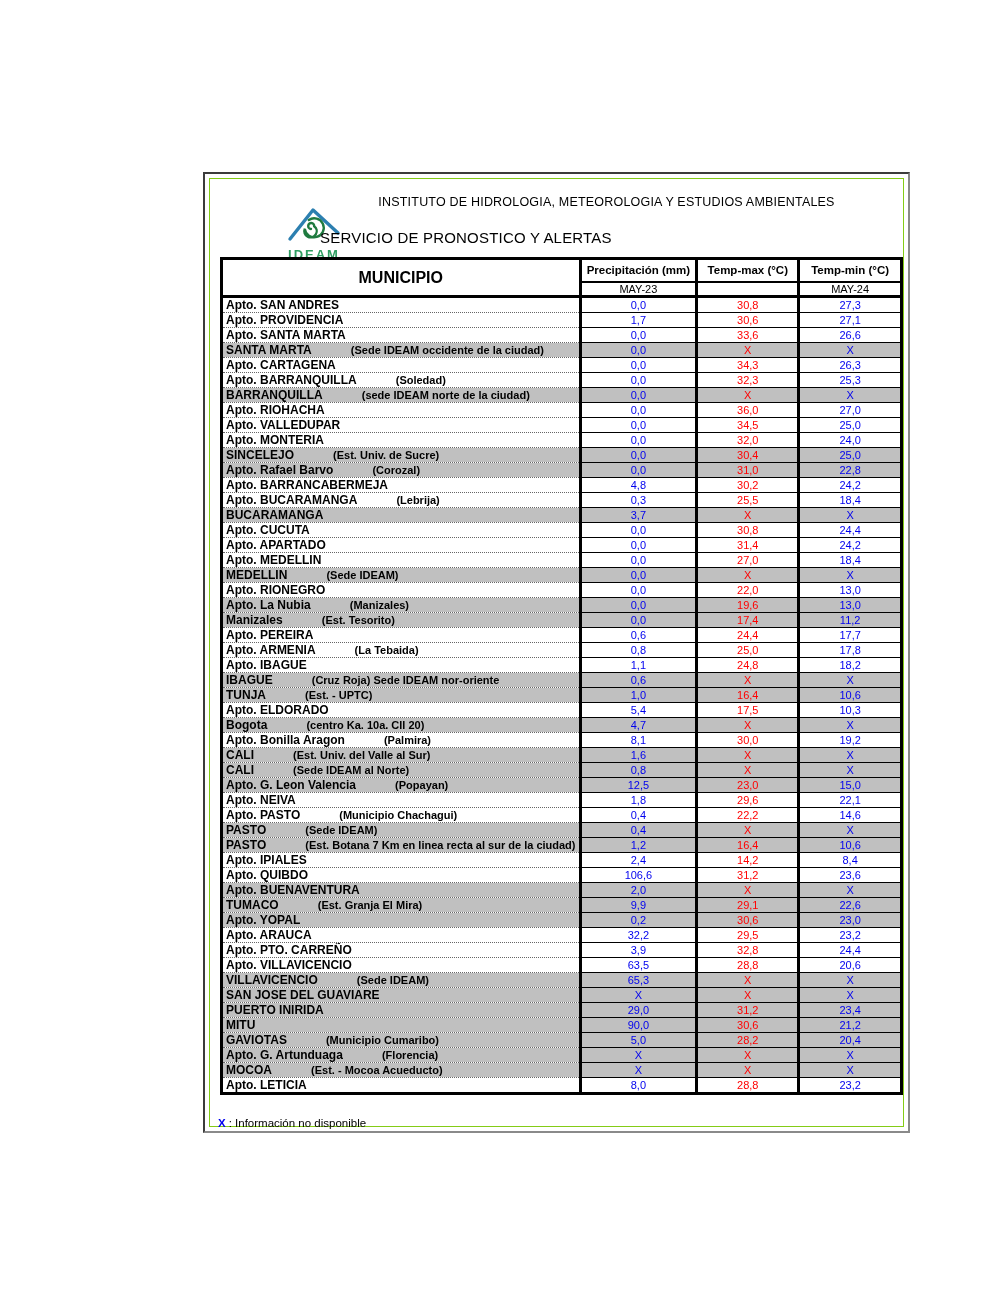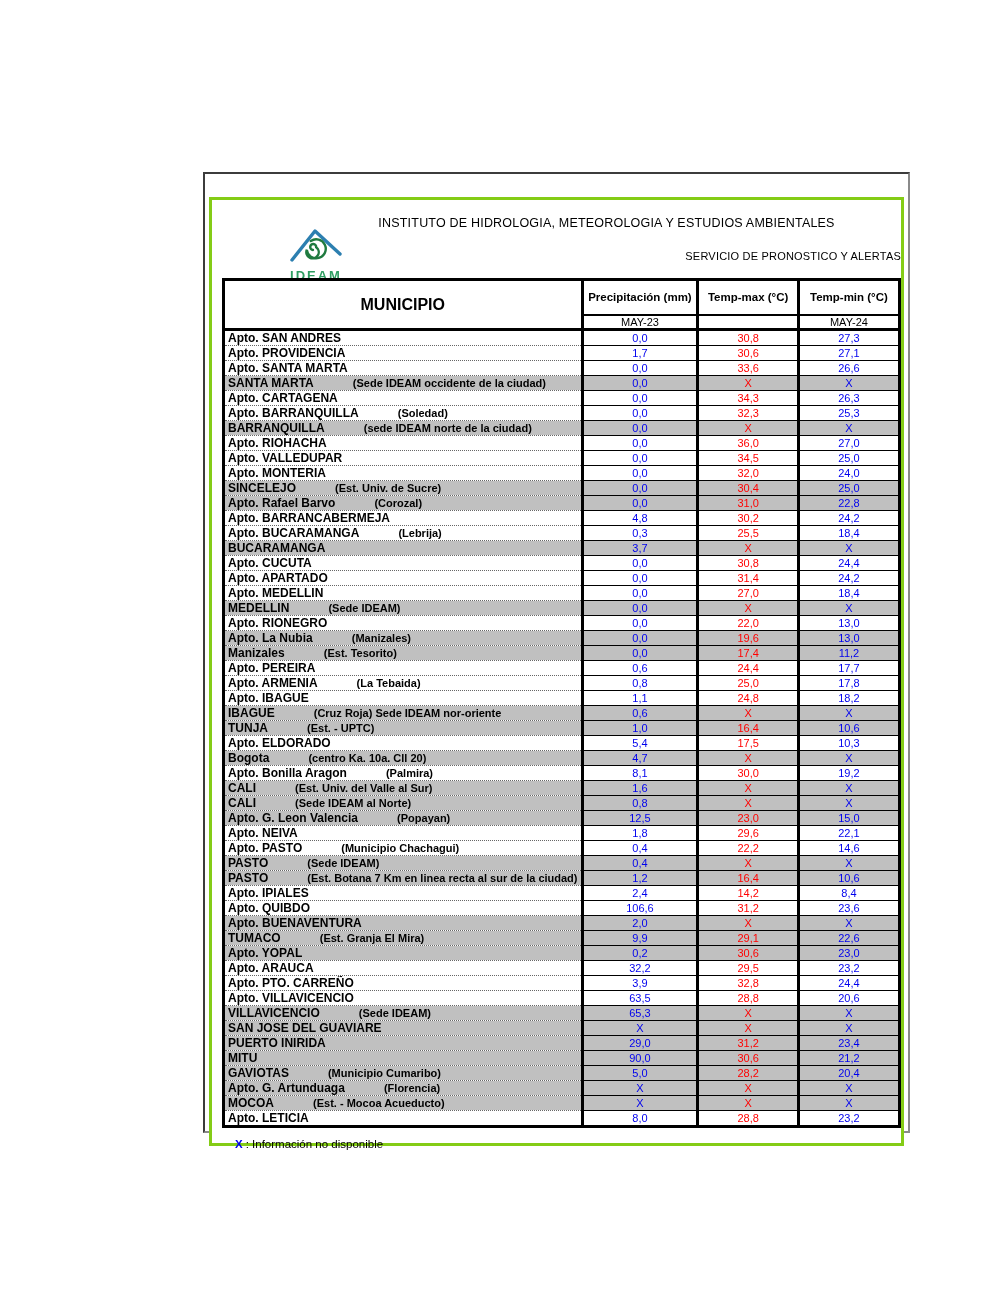--- a/index.html
+++ b/index.html
@@ -9,52 +9,52 @@
   *{box-sizing:border-box;}
   html,body{margin:0;padding:0;background:#ffffff;
     font-family:"Liberation Sans",sans-serif;color:#000;}
   .canvas{position:relative;width:1000px;height:1294px;background:#fff;overflow:hidden;}
 
   
   .frame{position:absolute;left:203px;top:172px;width:707px;height:961px;
     border-top:2px solid #3c3c3c;border-left:2px solid #3c3c3c;
     border-right:2px solid #8a8a8a;border-bottom:2px solid #8a8a8a;
     padding:4px;background:#fff;}
-  .frame-inner{position:relative;width:100%;height:100%;border:3px solid #84cc16;background:#fff;margin-top:19px;}
+  .frame-inner{position:relative;width:100%;height:100%;border:1px solid #84cc16;background:#fff;}
 
   .title1{position:absolute;top:16px;left:0;right:0;text-align:center;
     padding-left:100px;font-size:12.5px;letter-spacing:0.2px;white-space:nowrap;}
-  .title2{position:absolute;top:50px;left:0;right:0;text-align:right;
-    padding-left:110px;font-size:11px;letter-spacing:0.2px;white-space:nowrap;}
+  .title2{position:absolute;top:50px;left:0;right:0;text-align:left;
+    padding-left:110px;font-size:15px;letter-spacing:0.2px;white-space:nowrap;}
 
   .logo{position:absolute;top:24px;left:74px;width:60px;text-align:center;}
   .logo-text{font-size:13px;font-weight:bold;color:var(--logo-green);
     letter-spacing:2px;margin-top:-2px;}
 
   .table-wrap{position:absolute;top:78px;left:10px;}
   table{border-collapse:collapse;table-layout:fixed;border:3px solid #000;
     font-size:11px;}
   col.c-muni{width:271px;} col.c-p{width:132px;} col.c-tx{width:128px;} col.c-tn{width:129px;}
 
   th{background:#fff;font-weight:bold;padding:0 4px;}
   th.h-muni{border:3px solid #000;font-size:16px;}
-  th.h-val{border:3px solid #000;border-bottom:2px solid #000;height:35px;font-size:11.5px;}
+  th.h-val{border:3px solid #000;border-bottom:2px solid #000;height:23px;font-size:11.5px;}
   th.h-sub{border:3px solid #000;border-top:2px solid #000;height:15px;font-weight:normal;font-size:11px;}
 
   td{height:15px;line-height:14px;padding:0 3px;overflow:hidden;white-space:nowrap;}
   td.muni{border-bottom:1px dotted #666;text-align:left;}
   td.v{border-left:3px solid #000;border-bottom:1px solid #000;text-align:center;
     font-size:11px;}
   td.v.blue{color:var(--blue);}
   td.v.red{color:var(--red);}
   tr.shaded td{background:var(--gray);}
   td.muni b{font-size:12px;}
   td.muni .note{font-weight:bold;padding-left:36px;}
 
-  .footer{position:absolute;top:938px;left:23px;font-size:11.5px;white-space:nowrap;}
+  .footer{position:absolute;top:938px;left:8px;font-size:11.5px;white-space:nowrap;}
   .foot-x{color:var(--blue);font-weight:bold;}
   .foot-text{color:#000;margin-left:3px;}
 </style>
 </head>
 <body>
 
 <div class="canvas">
   <div class="frame">
     <div class="frame-inner">
 

